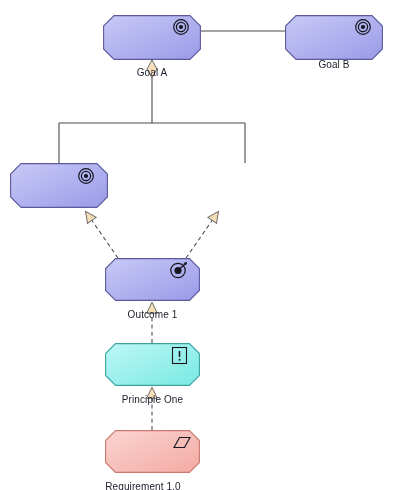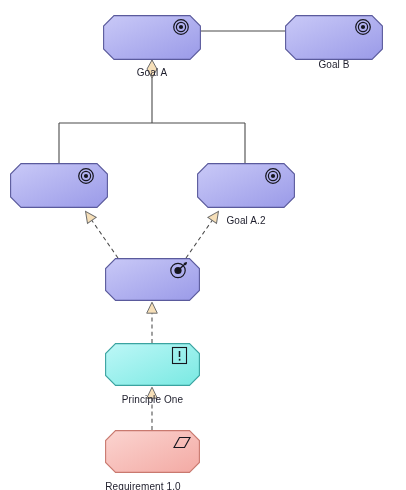--- a/index.html
+++ b/index.html
@@ -112,54 +112,38 @@
       </defs>
       <path d="M11,0.6 H87 L97.4,11 V34 L87,44.4 H11 L0.6,34 V11 Z" fill="url(#gr-goal-a1)" stroke="#5a5a9c" stroke-width="1.1"></path>
       <g class="tyicon">
         <circle cx="76" cy="13" r="7.3" fill="none" stroke="#16161e" stroke-width="1.2"></circle>
         <circle cx="76" cy="13" r="4.6" fill="none" stroke="#16161e" stroke-width="1.2"></circle>
         <circle cx="76" cy="13" r="2.1" fill="#16161e"></circle>
       </g>
     </svg>
   </div>
 
-  <div class="node" style="left:197px;top:163px;width:98px;height:45px;">
-    <svg width="98" height="45" viewBox="0 0 98 45">
-      <defs>
-        <linearGradient id="gr-goal-a2" x1="0" y1="0" x2="1" y2="1">
-          <stop offset="0%" stop-color="#c9c9f7"></stop>
-          <stop offset="100%" stop-color="#9a9ae8"></stop>
-        </linearGradient>
-      </defs>
-      <path d="M11,0.6 H87 L97.4,11 V34 L87,44.4 H11 L0.6,34 V11 Z" fill="url(#gr-goal-a2)" stroke="#5a5a9c" stroke-width="1.1"></path>
-      <g class="tyicon">
-        <circle cx="76" cy="13" r="7.3" fill="none" stroke="#16161e" stroke-width="1.2"></circle>
-        <circle cx="76" cy="13" r="4.6" fill="none" stroke="#16161e" stroke-width="1.2"></circle>
-        <circle cx="76" cy="13" r="2.1" fill="#16161e"></circle>
-      </g>
-    </svg>
-    <div class="label">Goal A.2</div>
-  </div>
 
   <div class="node" style="left:105px;top:258px;width:95px;height:43px;">
     <svg width="95" height="43" viewBox="0 0 95 43">
       <defs>
         <linearGradient id="gr-outcome" x1="0" y1="0" x2="1" y2="1">
           <stop offset="0%" stop-color="#c9c9f7"></stop>
           <stop offset="100%" stop-color="#9a9ae8"></stop>
         </linearGradient>
       </defs>
       <path d="M10.5,0.6 H84.5 L94.4,10.5 V32.5 L84.5,42.4 H10.5 L0.6,32.5 V10.5 Z" fill="url(#gr-outcome)" stroke="#5a5a9c" stroke-width="1.1"></path>
       <g class="tyicon">
         <circle cx="73" cy="12.5" r="7.2" fill="none" stroke="#16161e" stroke-width="1.2"></circle>
         <circle cx="73" cy="12.5" r="3.6" fill="#16161e"></circle>
         <line x1="72.4" y1="13.1" x2="81.6" y2="4.6" stroke="#16161e" stroke-width="1.3"></line>
         <path d="M81.9,4.2 L78.3,5.1 L81.0,7.6 Z" fill="#16161e"></path>
       </g>
     </svg>
+    <div class="label">Outcome 1</div>
   </div>
 
   <div class="node" style="left:105px;top:343px;width:95px;height:43px;border-radius:19px;">
     <svg width="95" height="43" viewBox="0 0 95 43">
       <defs>
         <linearGradient id="gr-principle" x1="0" y1="0" x2="1" y2="1">
           <stop offset="0%" stop-color="#bdf7f7"></stop>
           <stop offset="100%" stop-color="#79e9e2"></stop>
         </linearGradient>
       </defs>

